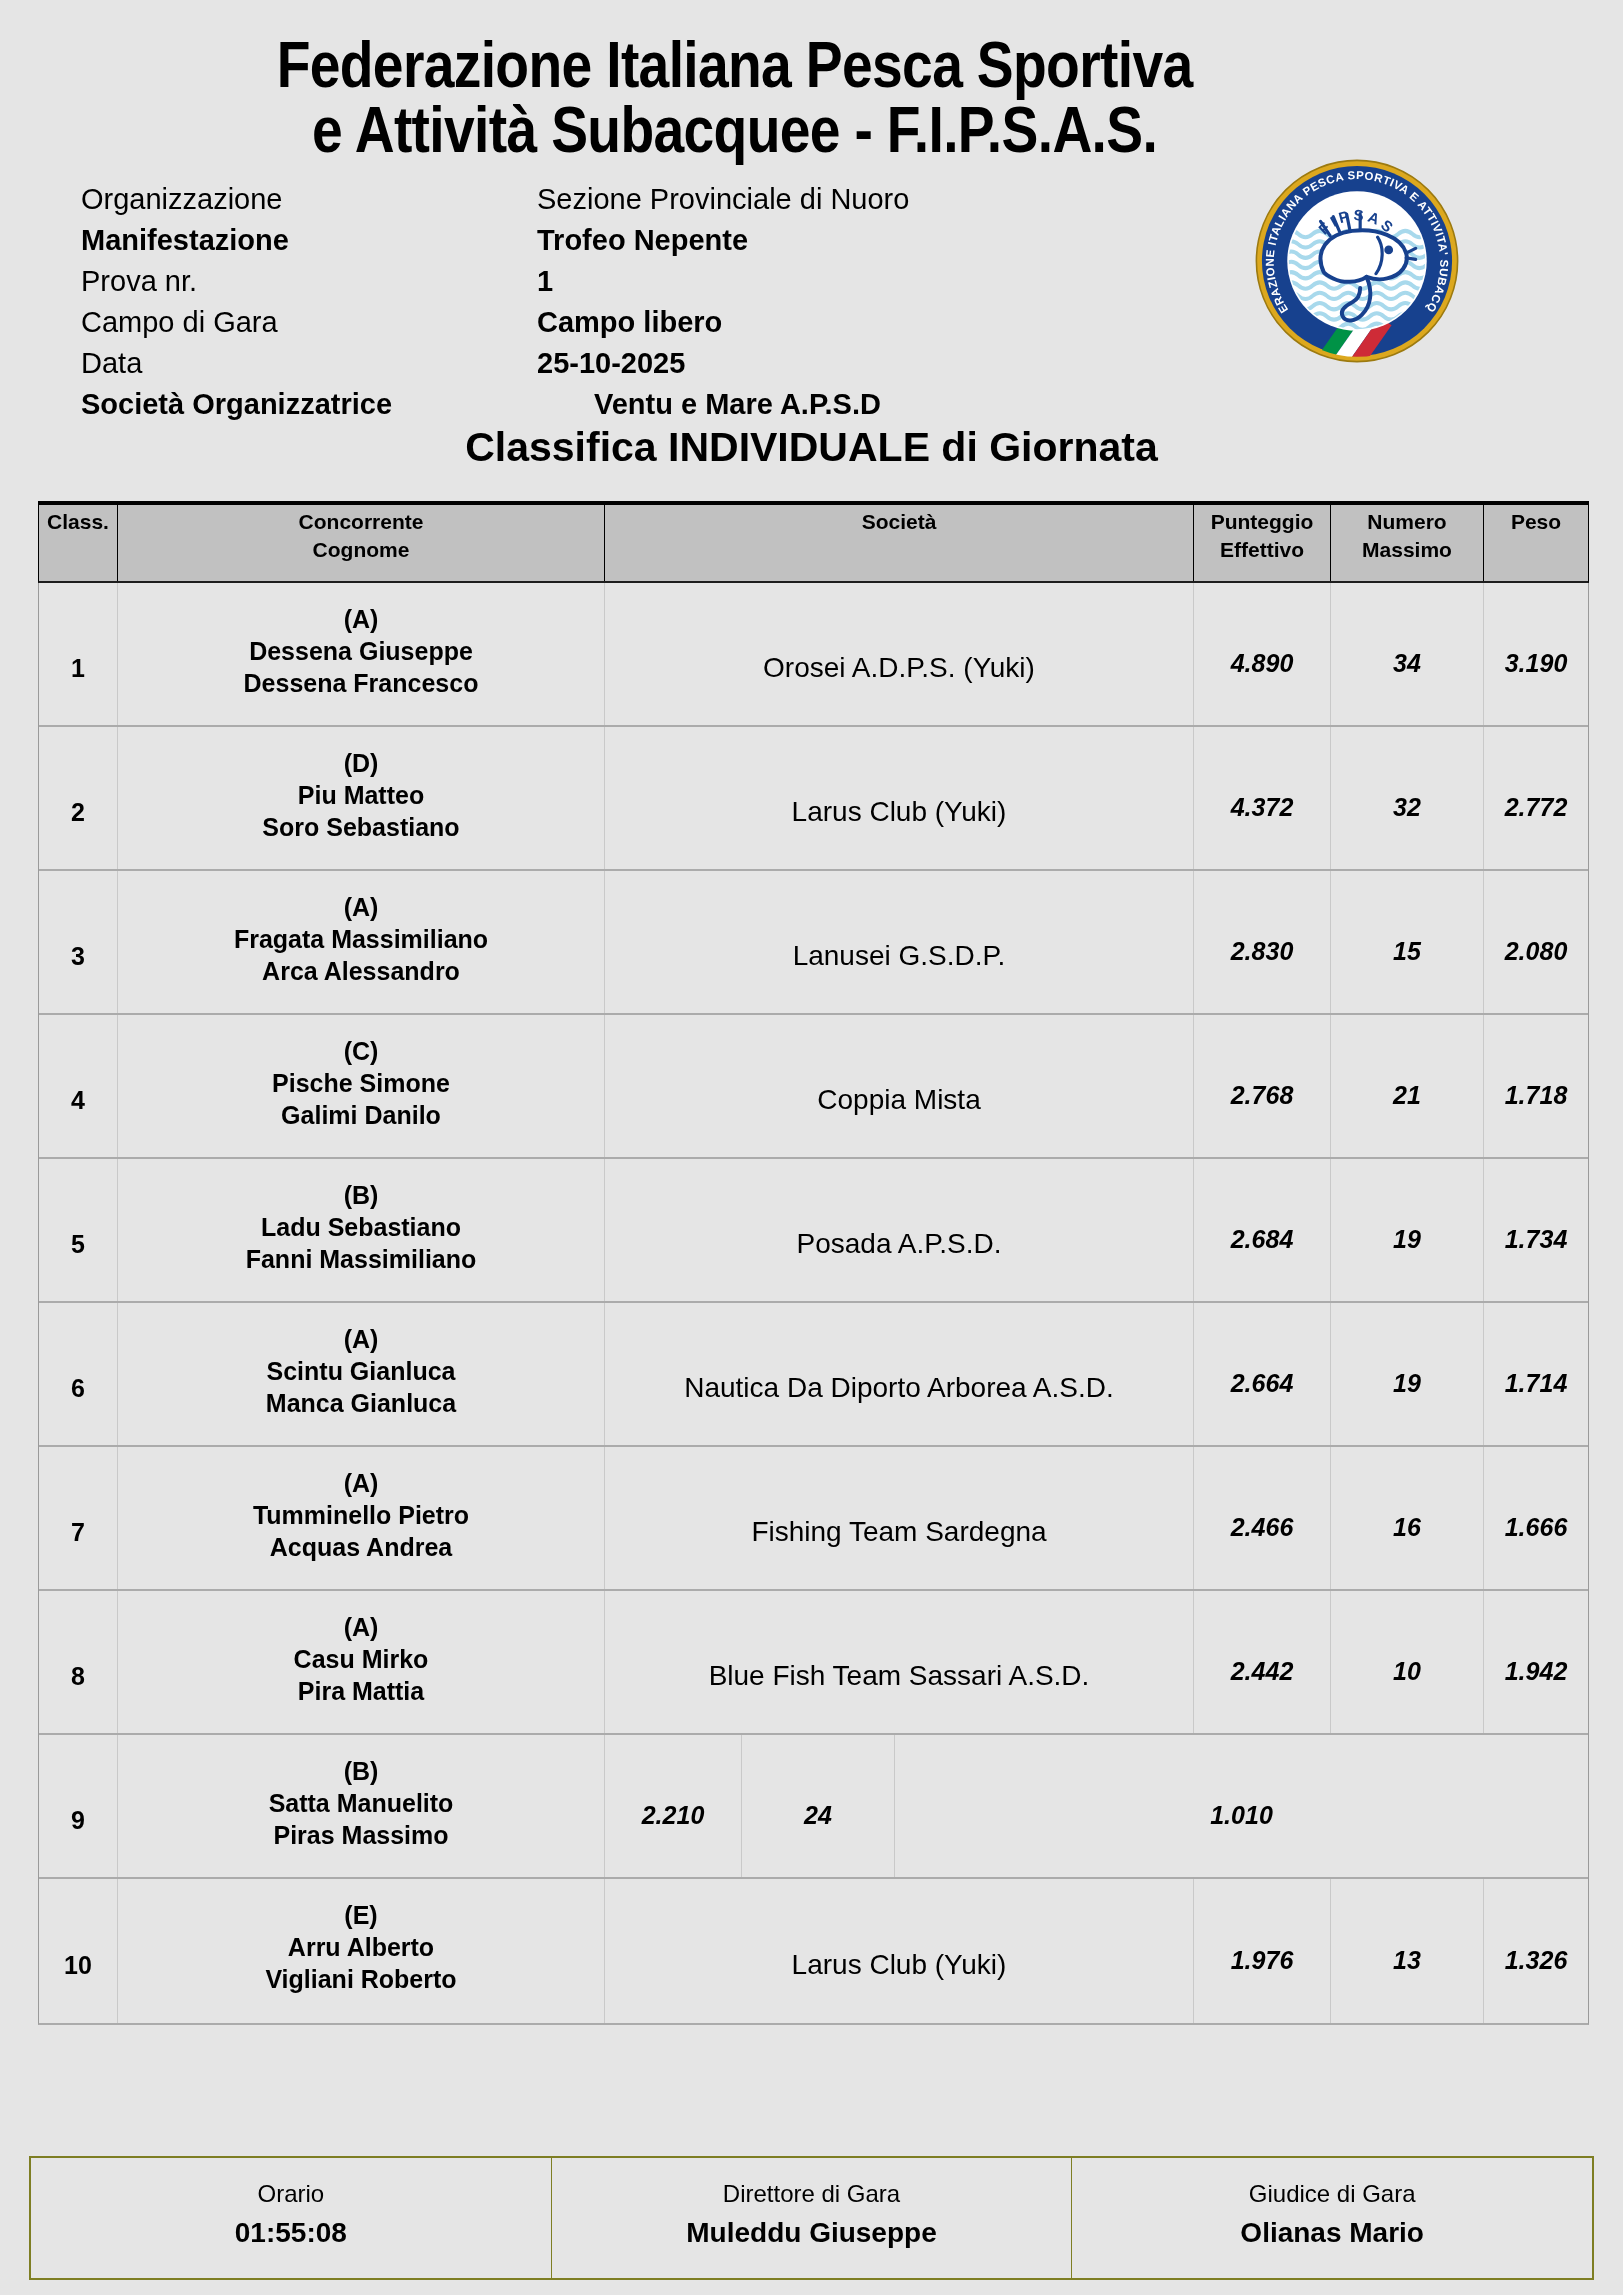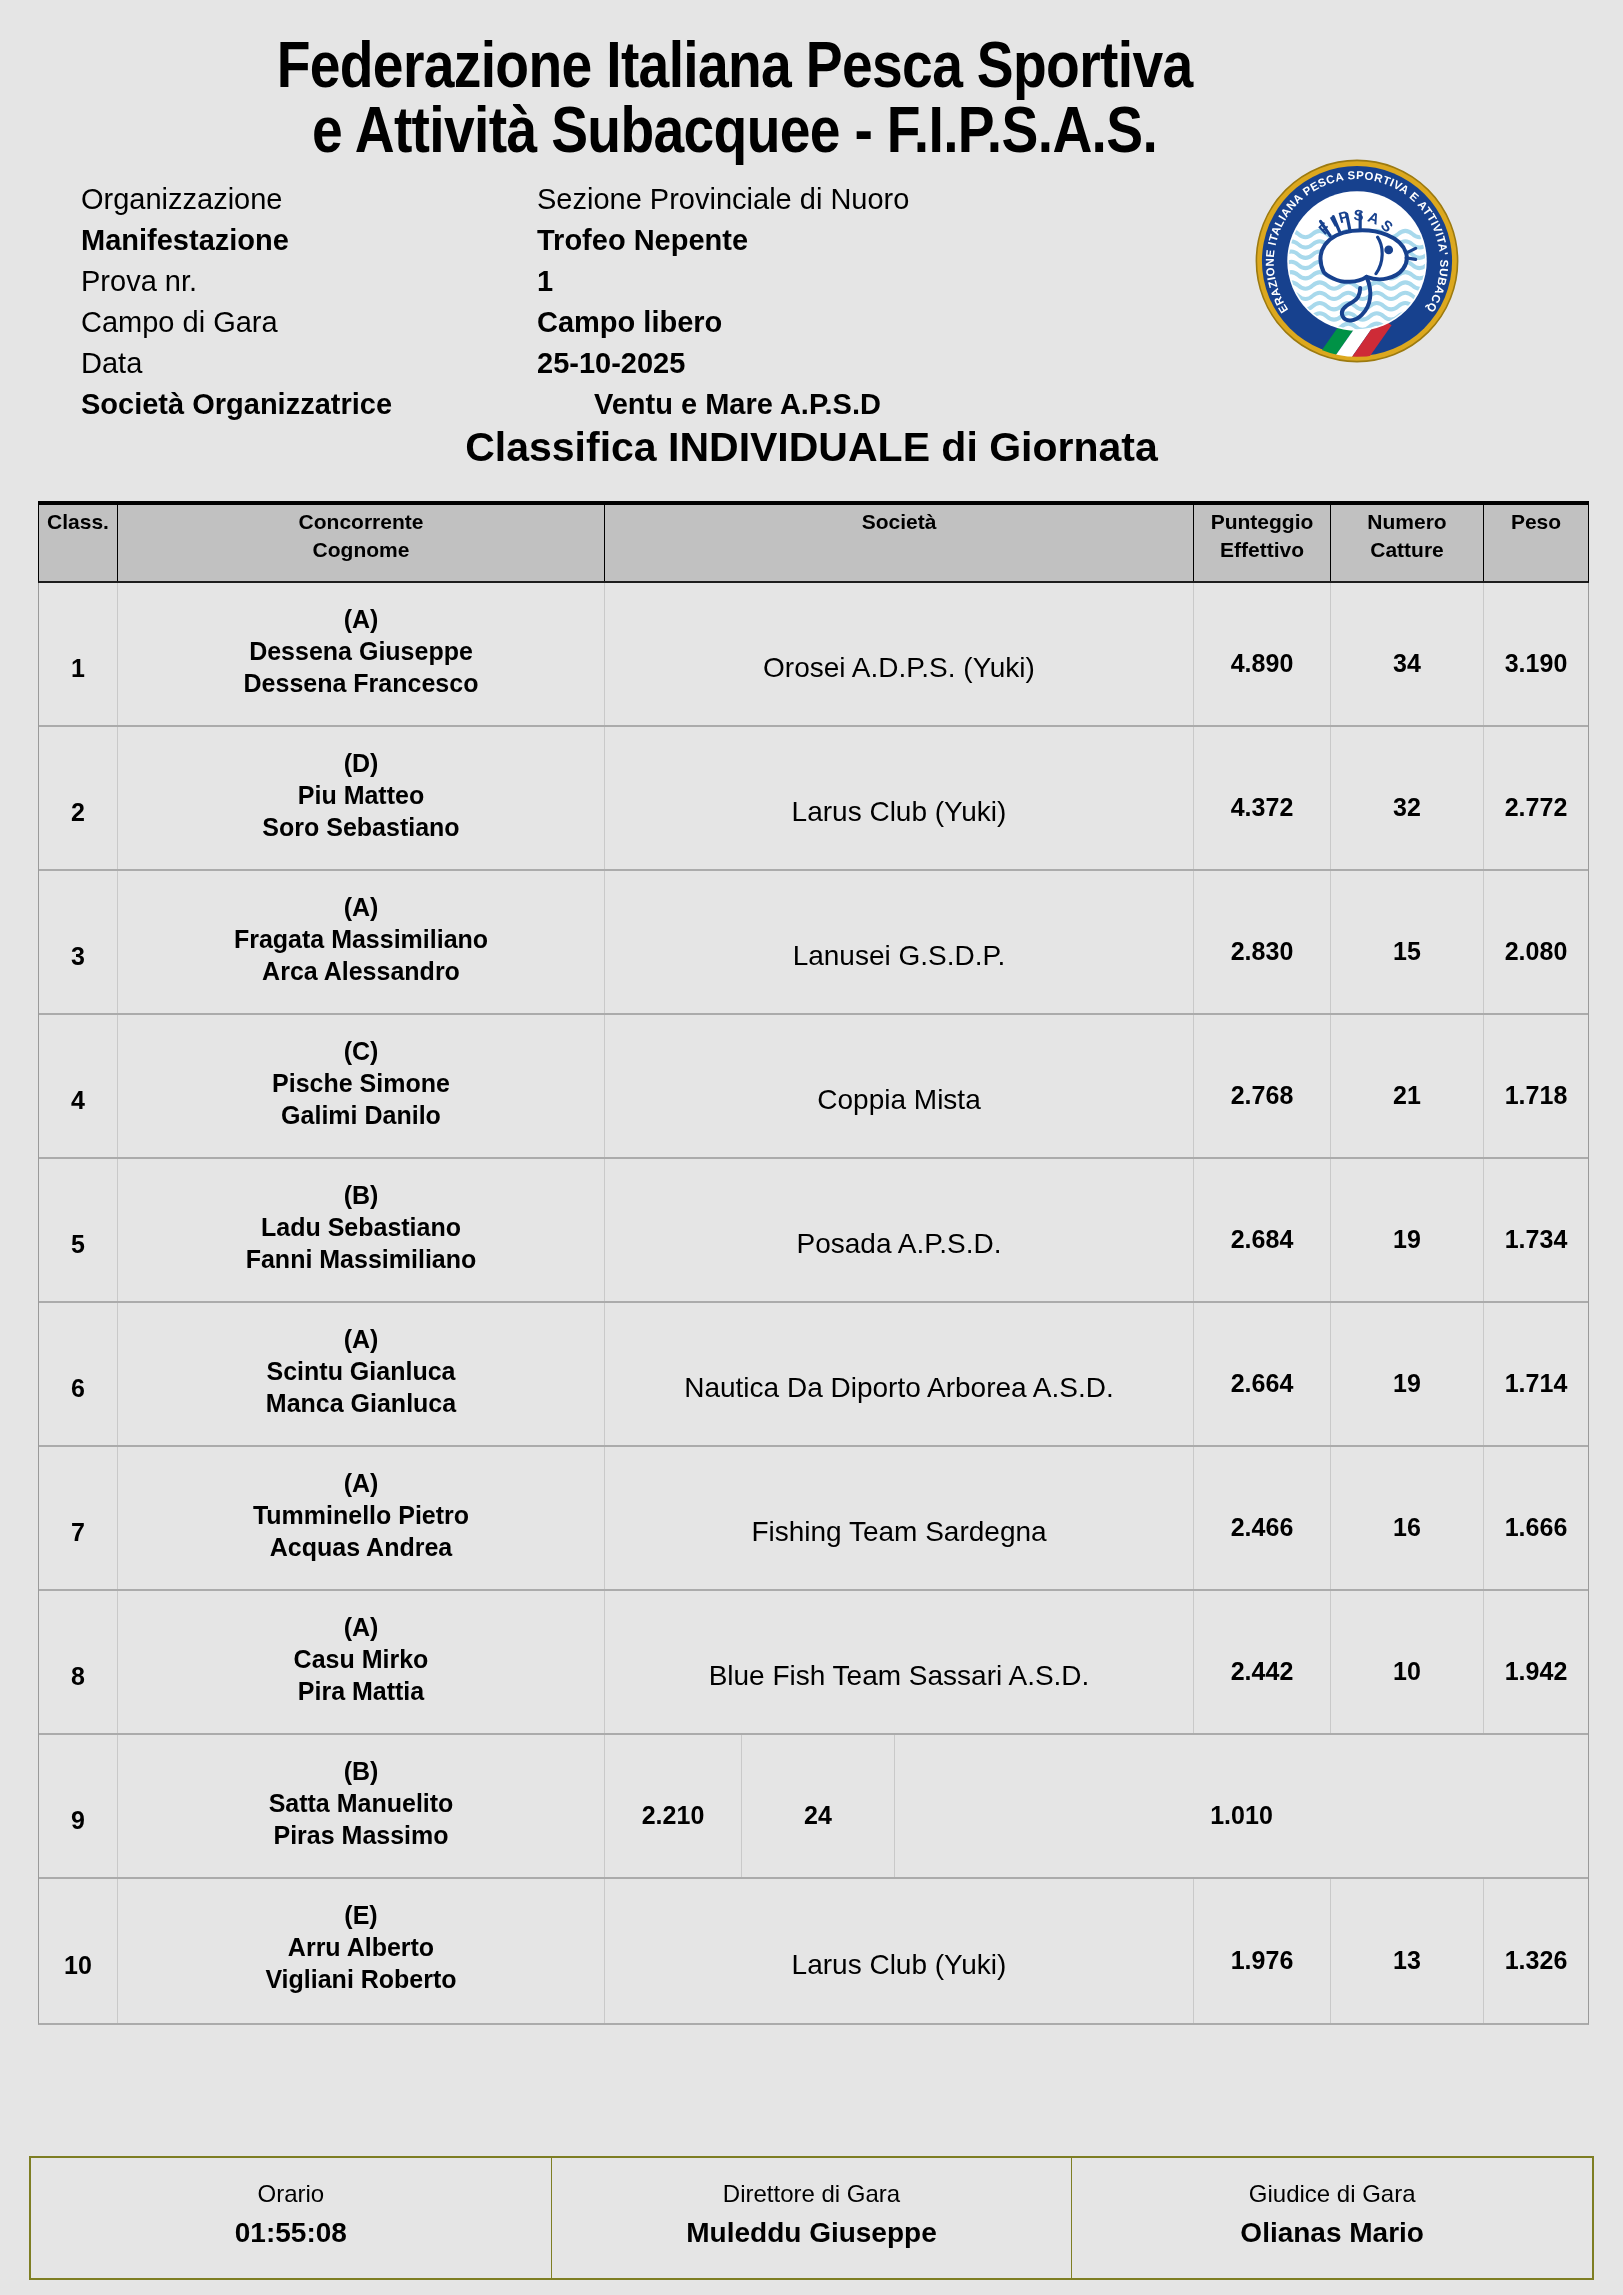--- a/index.html
+++ b/index.html
@@ -42,21 +42,21 @@
     box-sizing:border-box; border-left:1.6px solid #9a9a9a; border-right:1.6px solid #9a9a9a;
     border-bottom:2.4px solid #ababab;
   }
   .tr { display:flex; height:144px; border-bottom:2.4px solid #ababab; box-sizing:border-box; }
   .tr:last-child { border-bottom:none; }
   .td { box-sizing:border-box; border-right:1.6px solid #c9c9c9; }
   .td:last-child { border-right:none; }
   .rank  { display:flex; align-items:center; justify-content:center; padding-top:28px; font-weight:bold; font-size:25px; }
   .names { text-align:center; font-weight:bold; font-size:25px; line-height:32px; padding-top:19.5px; }
   .society { display:flex; align-items:center; justify-content:center; padding-top:28px; font-size:28px; text-align:center; }
-  .num   { display:flex; align-items:center; justify-content:center; padding-top:18px; font-weight:bold; font-size:25px; }
+  .num   { display:flex; align-items:center; justify-content:center; padding-top:18px; font-weight:bold; font-size:25px;font-style:italic; }
   
   .footer {
     position:absolute; left:29px; top:2156px; width:1565px; height:124px;
     display:flex; border:2.4px solid #7e7e23; box-sizing:border-box;
   }
   .fcell { flex:1; border-right:1.6px solid #7e7e23; box-sizing:border-box; text-align:center; padding-top:18px; }
   .fcell:last-child { border-right:none; }
   .flabel { font-size:24px; line-height:36px; }
   .fvalue { font-size:28px; font-weight:bold; line-height:41px; }
 </style>
@@ -166,21 +166,21 @@
       <div class="th c2">
         <span>Società</span>
         <span></span>
       </div>
       <div class="th c3">
         <span>Punteggio</span>
         <span>Effettivo</span>
       </div>
       <div class="th c4">
         <span>Numero</span>
-        <span>Catture</span>
+        <span>Massimo</span>
       </div>
       <div class="th c5">
         <span>Peso</span>
         <span></span>
       </div>
     </div>
     <div class="tbody" id="tbody">
     <div class="tr">
       <div class="td rank c0">
             <span>1</span>

